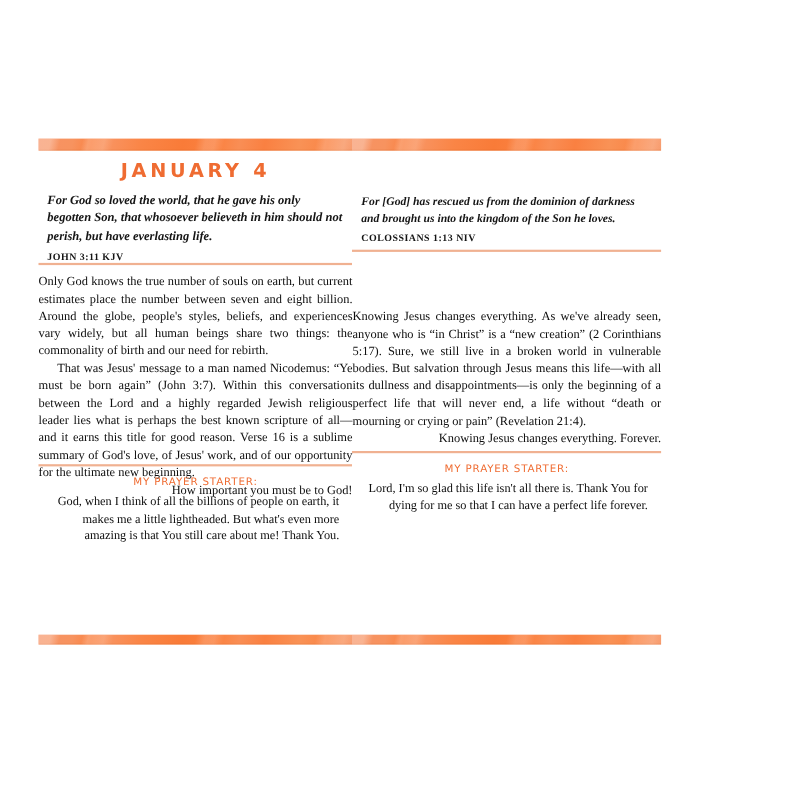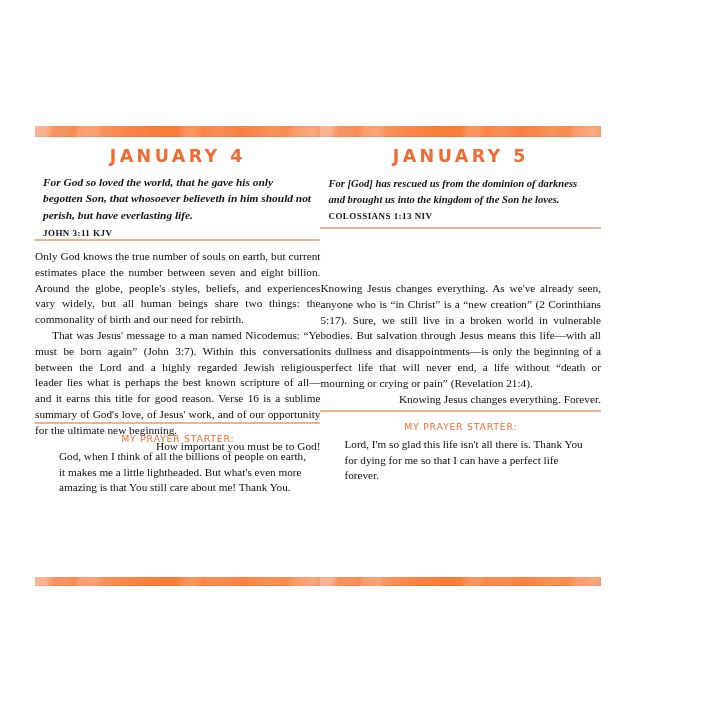--- a/index.html
+++ b/index.html
@@ -153,23 +153,23 @@
     font-family: "DejaVu Sans", sans-serif;
     font-weight: normal;
     font-size: 9.4px;
     letter-spacing: .75px;
   }
   .prayer-label-left  { top: 433px; }
   .prayer-label-right { top: 421px; }
 
   .prayer-text {
     position: absolute;
-    left: 24px;
+    left: 12px;
     right: 12px;
-    text-align: left;
+    text-align: right;
     font-family: "Liberation Serif", serif;
     font-size: 11.2px;
     line-height: 15.6px;
     color: #0d0d0d;
   }
   .prayer-text-left  { top: 449px; }
   .prayer-text-right { top: 437px; }
 
   .it { font-style: italic; }
 </style>
@@ -202,21 +202,20 @@
     <div class="prayer-label prayer-label-left">MY PRAYER STARTER:</div>
     <div class="prayer-text prayer-text-left">God, when I think of all the billions of people on earth, it makes me a little lightheaded. But what's even more amazing is that You still care about me! Thank You.</div>
 
     <div class="bar bar-bottom"></div>
   </div>
 
   <div class="page page-right">
 
     <div class="bar bar-top"></div>
 
-    <div class="day-title">JANUARY 5</div>
 
     <div class="verse verse-right">
       <span>For [God] has rescued us from the dominion of darkness and brought us into the kingdom of the Son he loves.</span>
       <span class="verse-ref">COLOSSIANS 1:13 NIV</span>
     </div>
 
     <div class="rule rule-under-verse-right"></div>
 
     <div class="body-copy body-right">
       <p>Knowing Jesus changes everything. As we've already seen, anyone who is “in Christ” is a “new creation” (2 Corinthians 5:17). Sure, we still live in a broken world in vulnerable bodies. But salvation through Jesus means this life—with all its dullness and disappointments—is only the beginning of a perfect life that will never end, a life without “death or mourning or crying or pain” (Revelation 21:4).</p>

